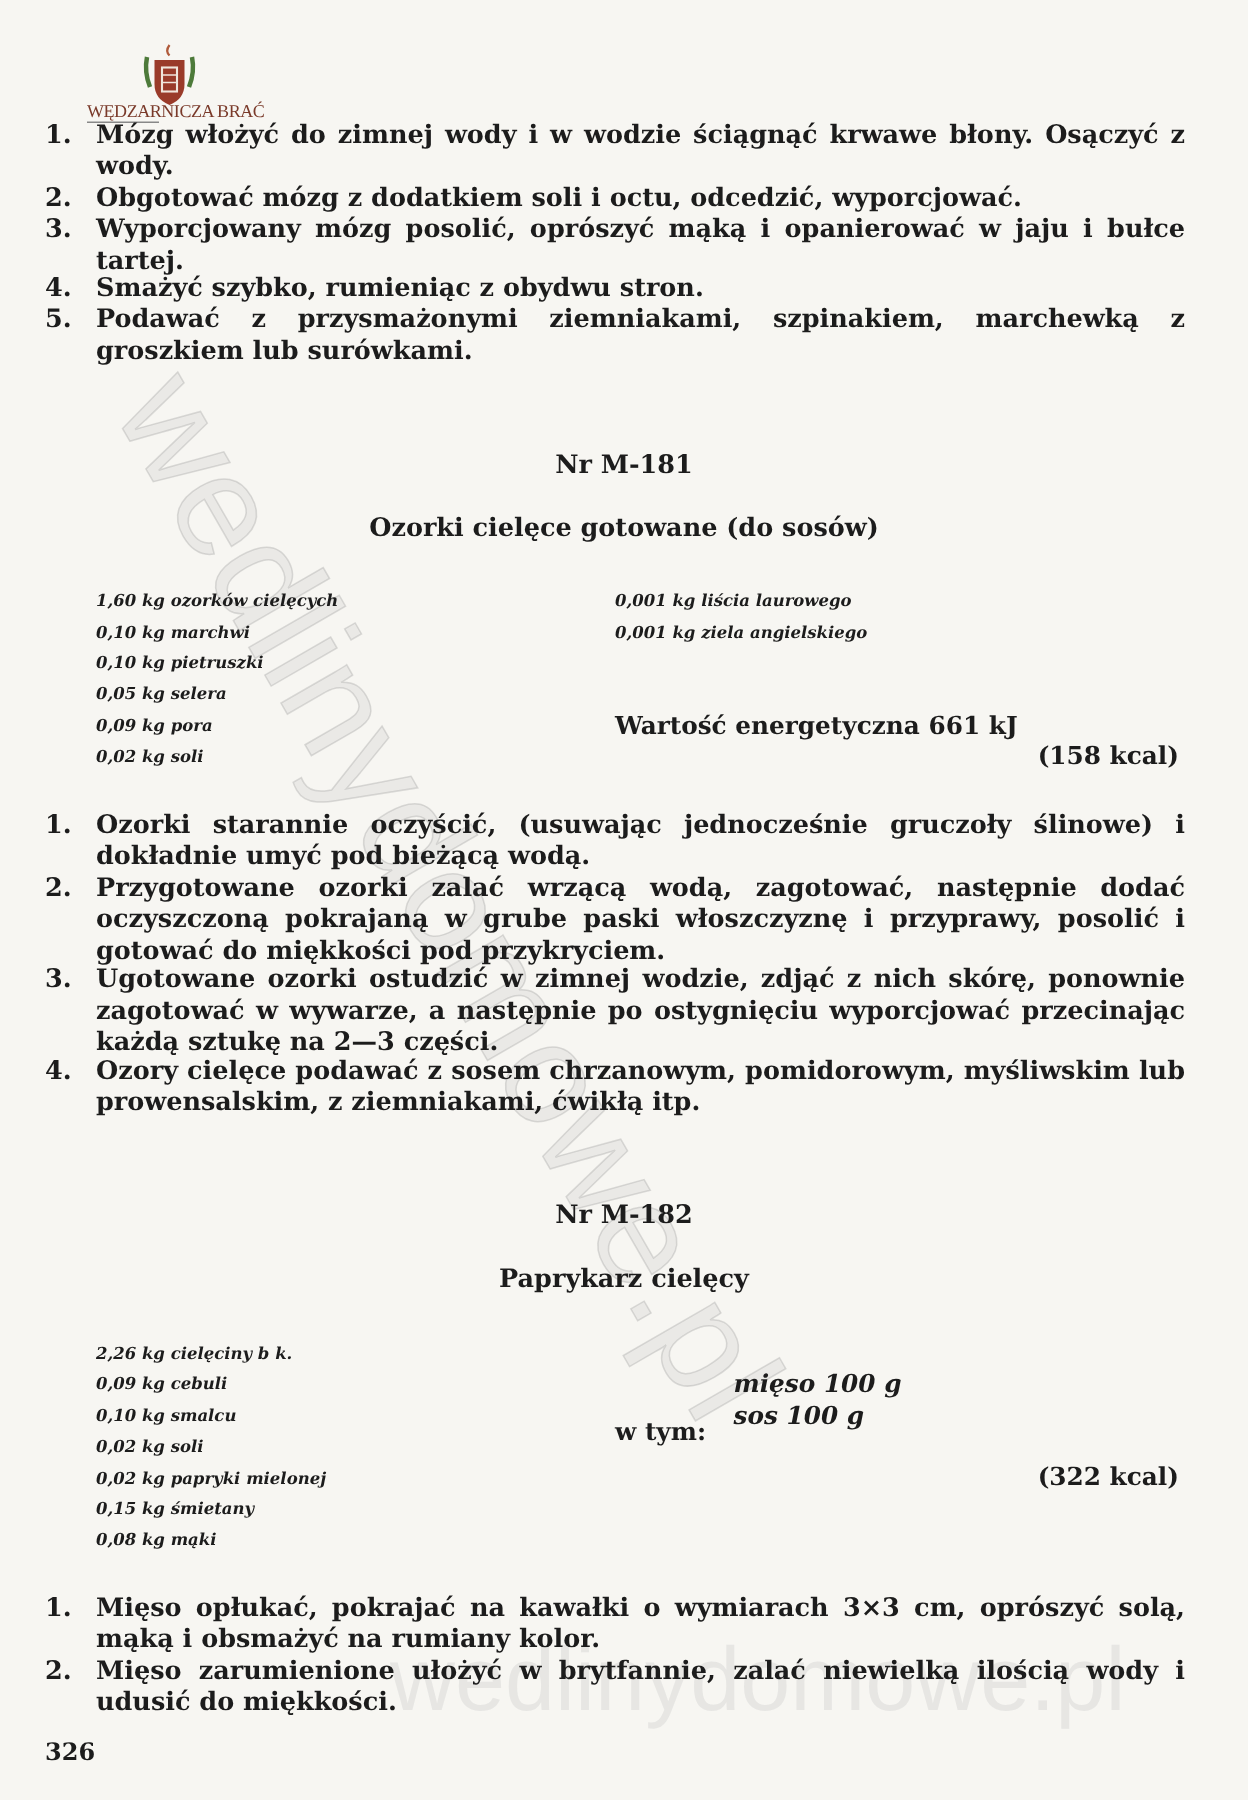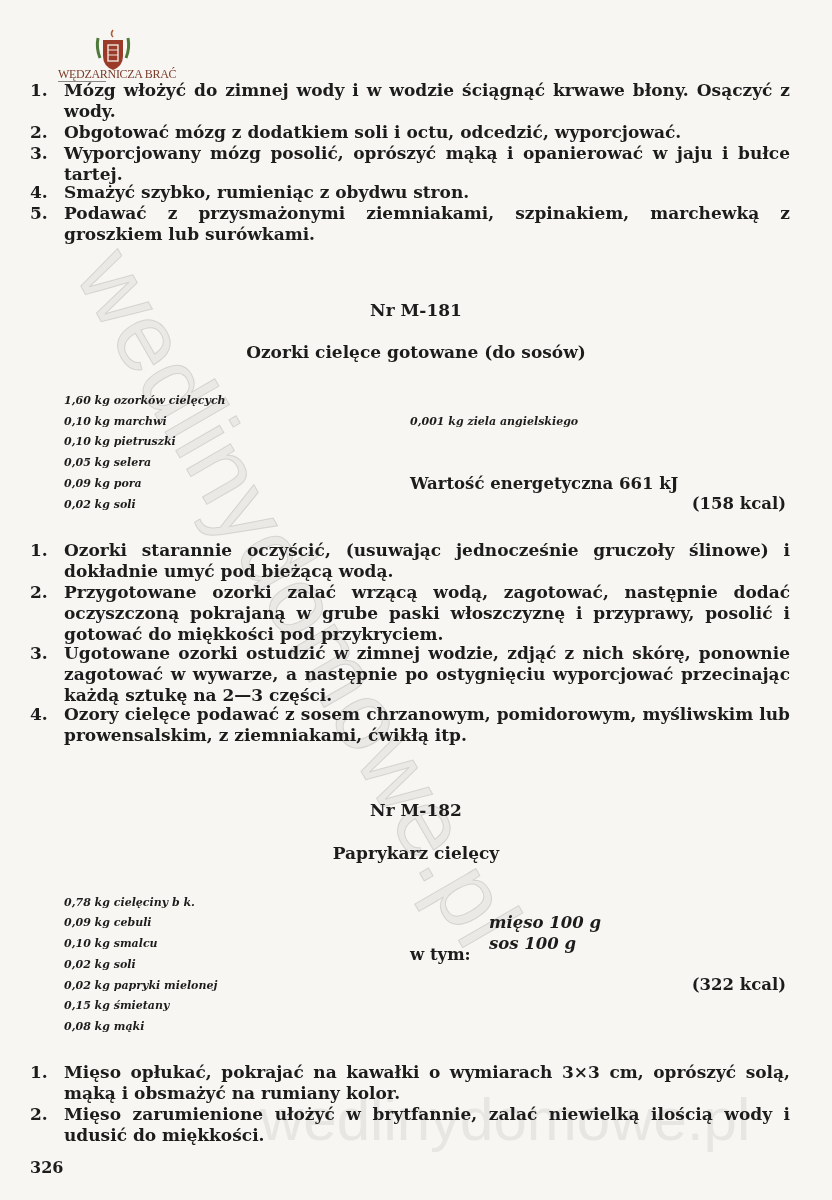--- a/index.html
+++ b/index.html
@@ -76,20 +76,21 @@
   <div class="center" style="top:300px;">Nr M-181</div>
   <div class="center" style="top:342px;">Ozorki cielęce gotowane (do sosów)</div>
 
   <div class="ing" style="left:64px; top:390px;">1,60 kg ozorków cielęcych</div>
   <div class="ing" style="left:64px; top:411px;">0,10 kg marchwi</div>
   <div class="ing" style="left:64px; top:431px;">0,10 kg pietruszki</div>
   <div class="ing" style="left:64px; top:452px;">0,05 kg selera</div>
   <div class="ing" style="left:64px; top:473px;">0,09 kg pora</div>
   <div class="ing" style="left:64px; top:494px;">0,02 kg soli</div>
 
+  <div class="ing" style="left:410px; top:390px;">0,001 kg liścia laurowego</div>
   <div class="ing" style="left:410px; top:411px;">0,001 kg ziela angielskiego</div>
   <div class="info" style="left:410px; top:473px;">Wartość energetyczna 661 kJ</div>
   <div class="kcal" style="top:494px;">(158 kcal)</div>
 
   <div class="step" style="top:540px;">
     <span class="num">1.</span>
     <div class="txt">Ozorki starannie oczyścić, (usuwając jednocześnie gruczoły ślinowe) i dokładnie umyć pod bieżącą wodą.</div>
   </div>
   <div class="step" style="top:582px;">
     <span class="num">2.</span>
@@ -100,21 +101,21 @@
     <div class="txt">Ugotowane ozorki ostudzić w zimnej wodzie, zdjąć z nich skórę, ponownie zagotować w wywarze, a następnie po ostygnięciu wyporcjować przecinając każdą sztukę na 2—3 części.</div>
   </div>
   <div class="step" style="top:704px;">
     <span class="num">4.</span>
     <div class="txt">Ozory cielęce podawać z sosem chrzanowym, pomidorowym, myśliwskim lub prowensalskim, z ziemniakami, ćwikłą itp.</div>
   </div>
 
   <div class="center" style="top:800px;">Nr M-182</div>
   <div class="center" style="top:843px;">Paprykarz cielęcy</div>
 
-  <div class="ing" style="left:64px; top:892px;">0,78 kg cielęciny b k.</div>
+  <div class="ing" style="left:64px; top:892px;">2,26 kg cielęciny b k.</div>
   <div class="ing" style="left:64px; top:912px;">0,09 kg cebuli</div>
   <div class="ing" style="left:64px; top:933px;">0,10 kg smalcu</div>
   <div class="ing" style="left:64px; top:954px;">0,02 kg soli</div>
   <div class="ing" style="left:64px; top:975px;">0,02 kg papryki mielonej</div>
   <div class="ing" style="left:64px; top:995px;">0,15 kg śmietany</div>
   <div class="ing" style="left:64px; top:1016px;">0,08 kg mąki</div>
 
   <div class="info" style="left:410px; top:944px;">w tym:</div>
   <div class="info" style="left:489px; top:912px;"><i>mięso 100 g</i></div>
   <div class="info" style="left:489px; top:933px;"><i>sos 100 g</i></div>

